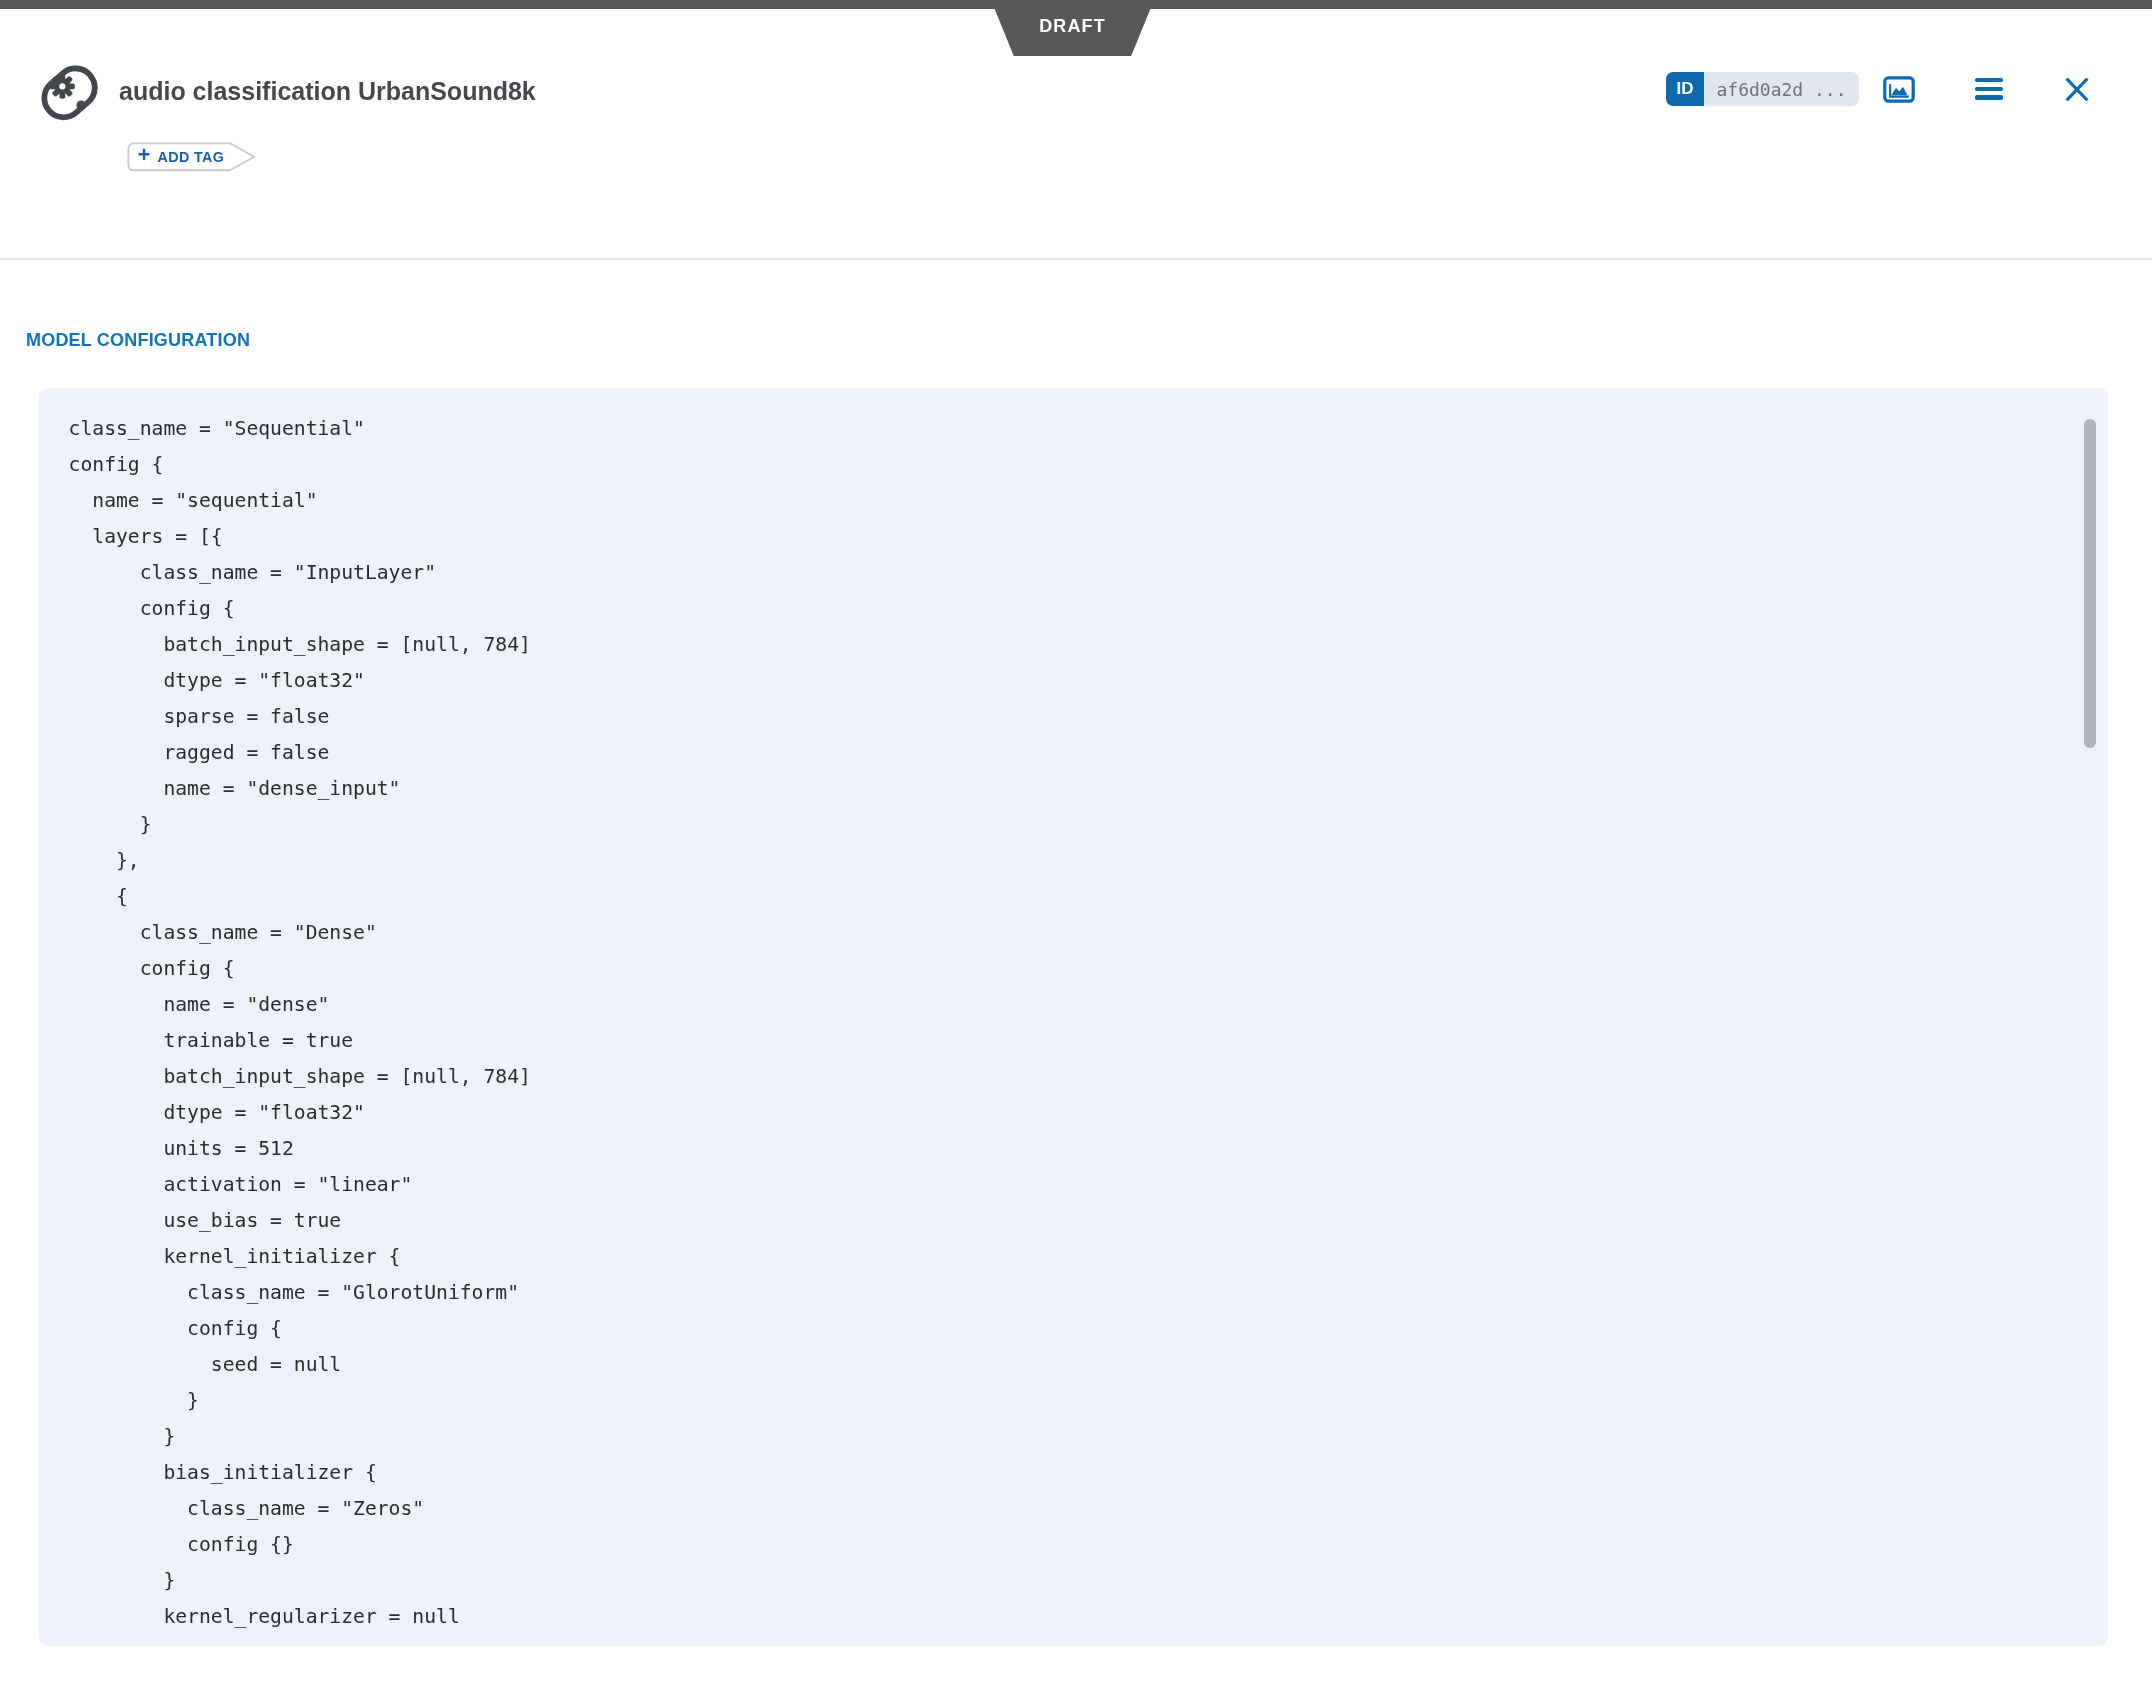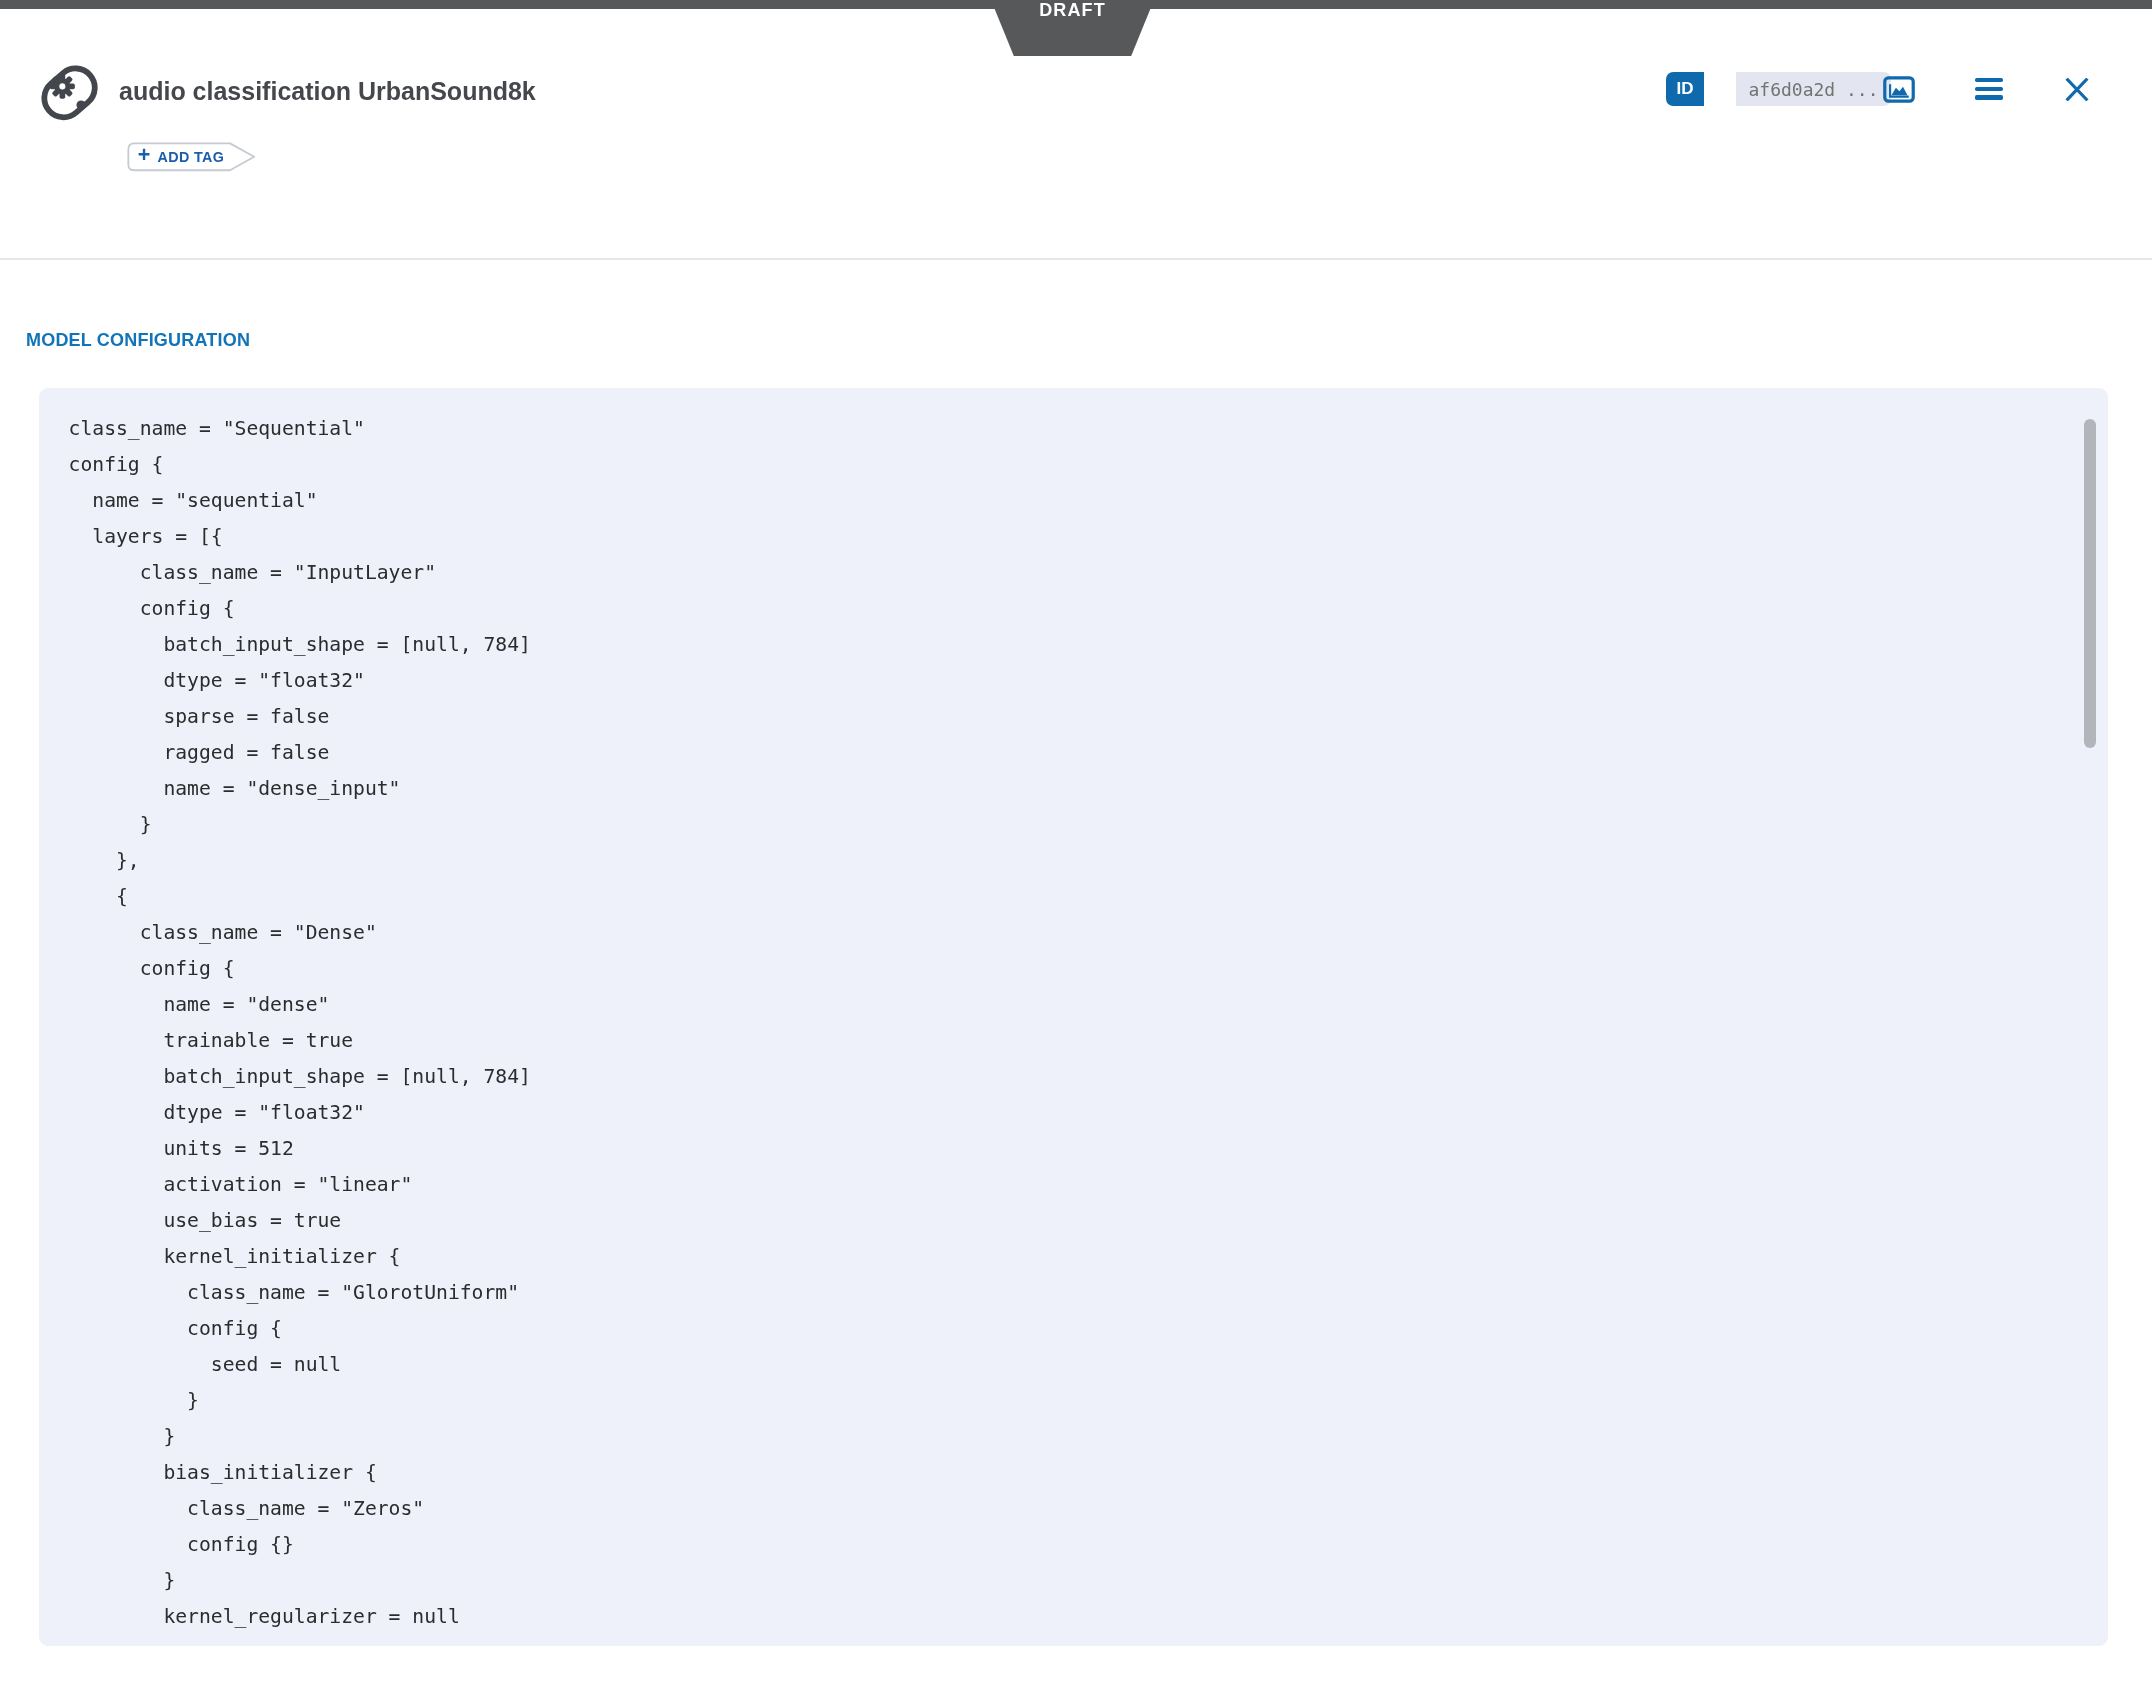--- a/index.html
+++ b/index.html
@@ -18,28 +18,28 @@
   }
   *{margin:0;padding:0;box-sizing:border-box;}
   html,body{width:2153px;height:1701px;background:#ffffff;
     font-family:"Liberation Sans",sans-serif;overflow:hidden;}
   .stage{position:relative;width:2153px;height:1701px;background:#fff;}
 
   
   .topbar{position:absolute;left:0;top:0;width:2153px;height:9px;background:var(--topbar);}
   .draft{position:absolute;left:991px;top:0;width:163px;height:56px;background:var(--topbar);
     clip-path:polygon(0 0,100% 0,86% 100%,14% 100%);
-    display:flex;align-items:flex-start;justify-content:center;}
+    display:flex;align-items:center;justify-content:center;}
   .draft span{color:#fff;font-size:18px;font-weight:700;letter-spacing:1.1px;padding-bottom:3.6px;}
 
   
   .model-icon{position:absolute;left:41px;top:63px;width:57px;height:61px;}
   .page-title{position:absolute;left:119px;top:77px;font-size:25px;font-weight:700;color:var(--title-text);}
 
-  .id-badge{position:absolute;left:1666px;top:72px;height:34px;display:flex;border-radius:7.2px;overflow:hidden;cursor:pointer;gap:32px;}
+  .id-badge{position:absolute;left:1666px;top:72px;height:34px;display:flex;border-radius:7.2px;overflow:hidden;cursor:pointer;}
   .id-box{width:38px;background:var(--accent);color:#fff;font-size:17px;font-weight:700;
     display:flex;align-items:center;justify-content:center;}
   .id-pill{background:var(--id-pill-bg);color:#737373;font-family:"DejaVu Sans Mono",monospace;
     font-size:18px;display:flex;align-items:center;padding:0 12.5px;}
 
   .plot-icon{position:absolute;left:1883px;top:76px;width:32px;height:27px;cursor:pointer;}
   .menu-icon{position:absolute;left:1975px;top:78px;width:28px;height:21.5px;cursor:pointer;
     display:flex;flex-direction:column;justify-content:space-between;}
   .menu-icon i{display:block;height:4.1px;background:var(--accent);border-radius:1.8px;}
   .close-icon{position:absolute;left:2065px;top:78px;width:24px;height:23px;cursor:pointer;}

